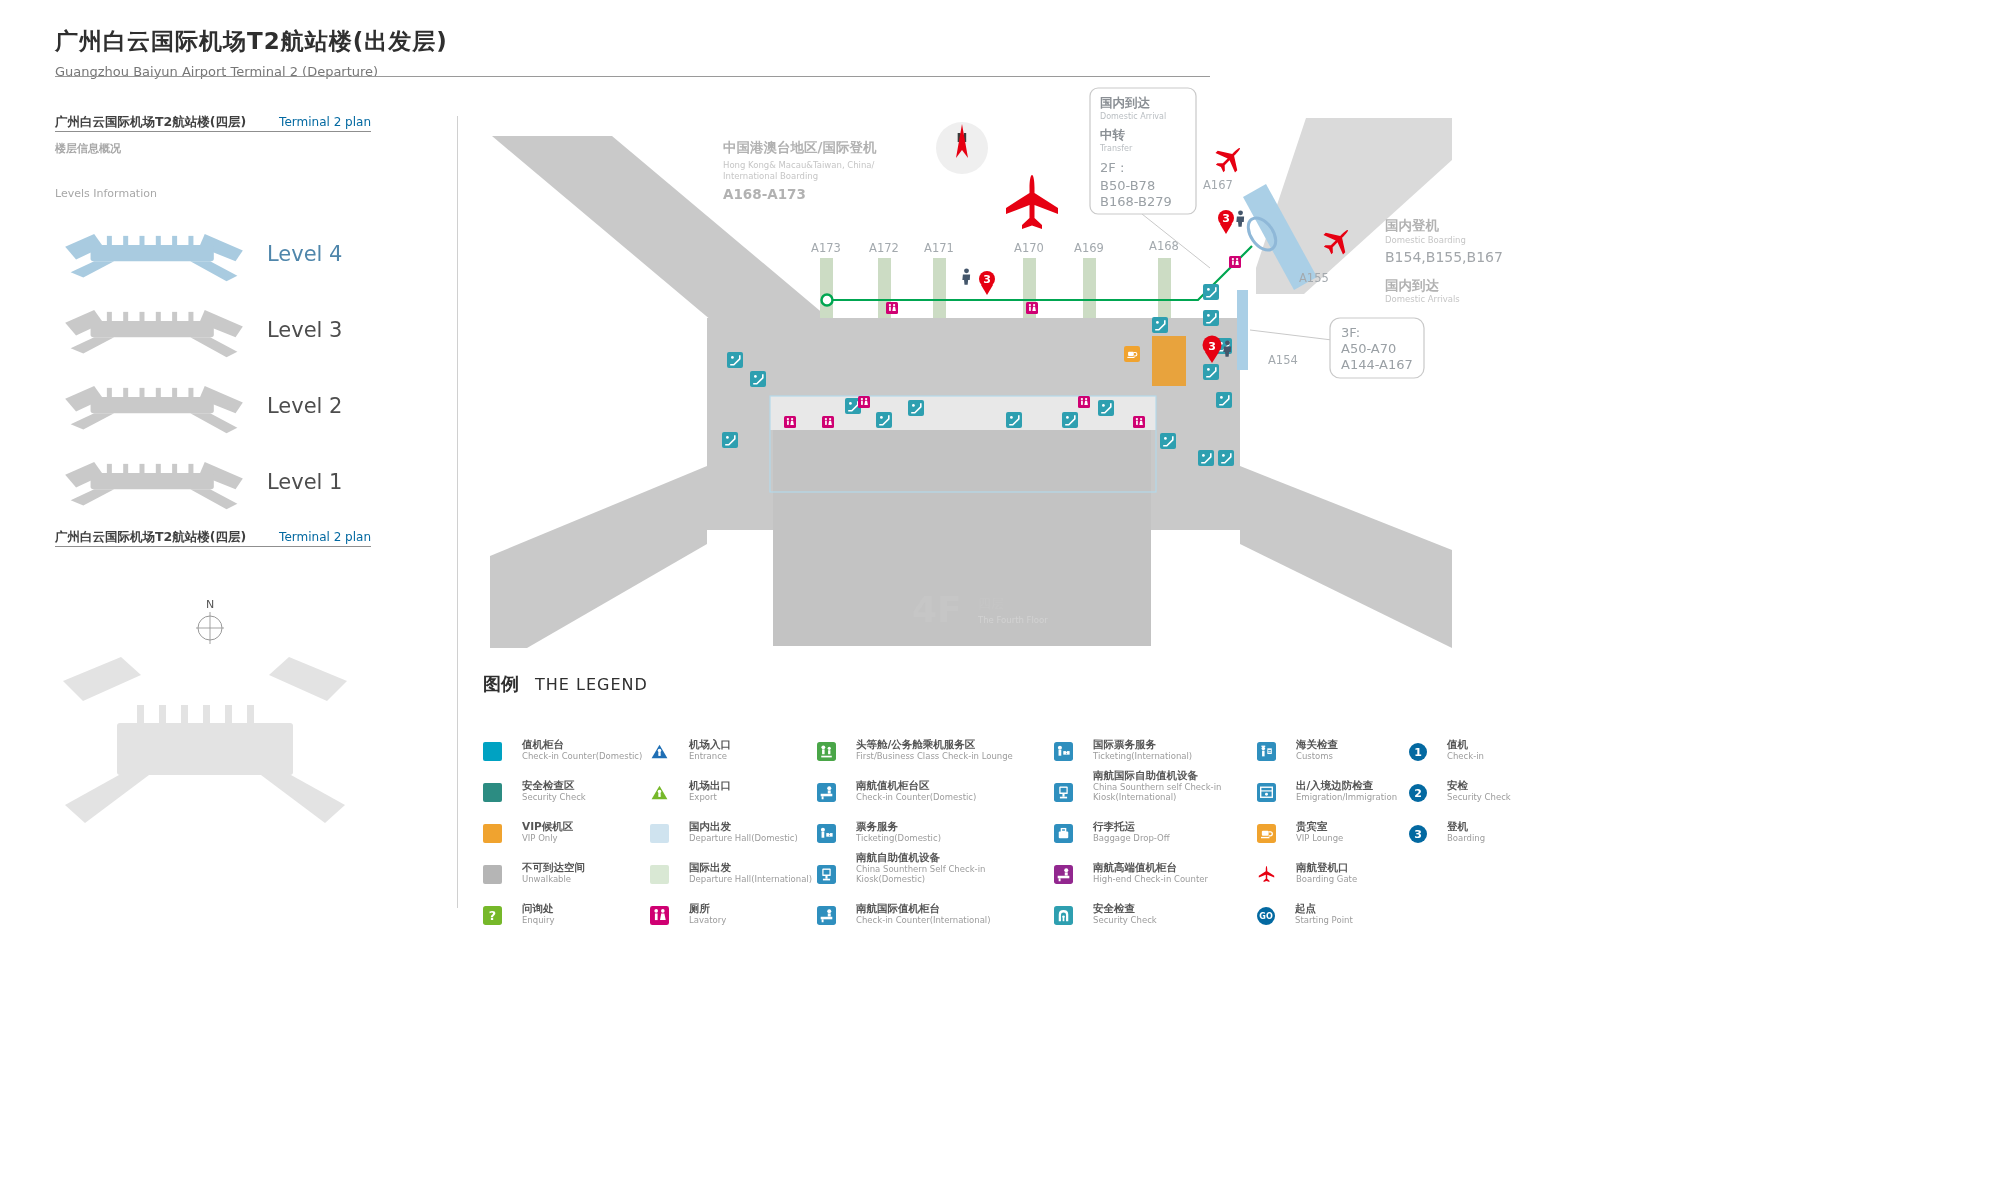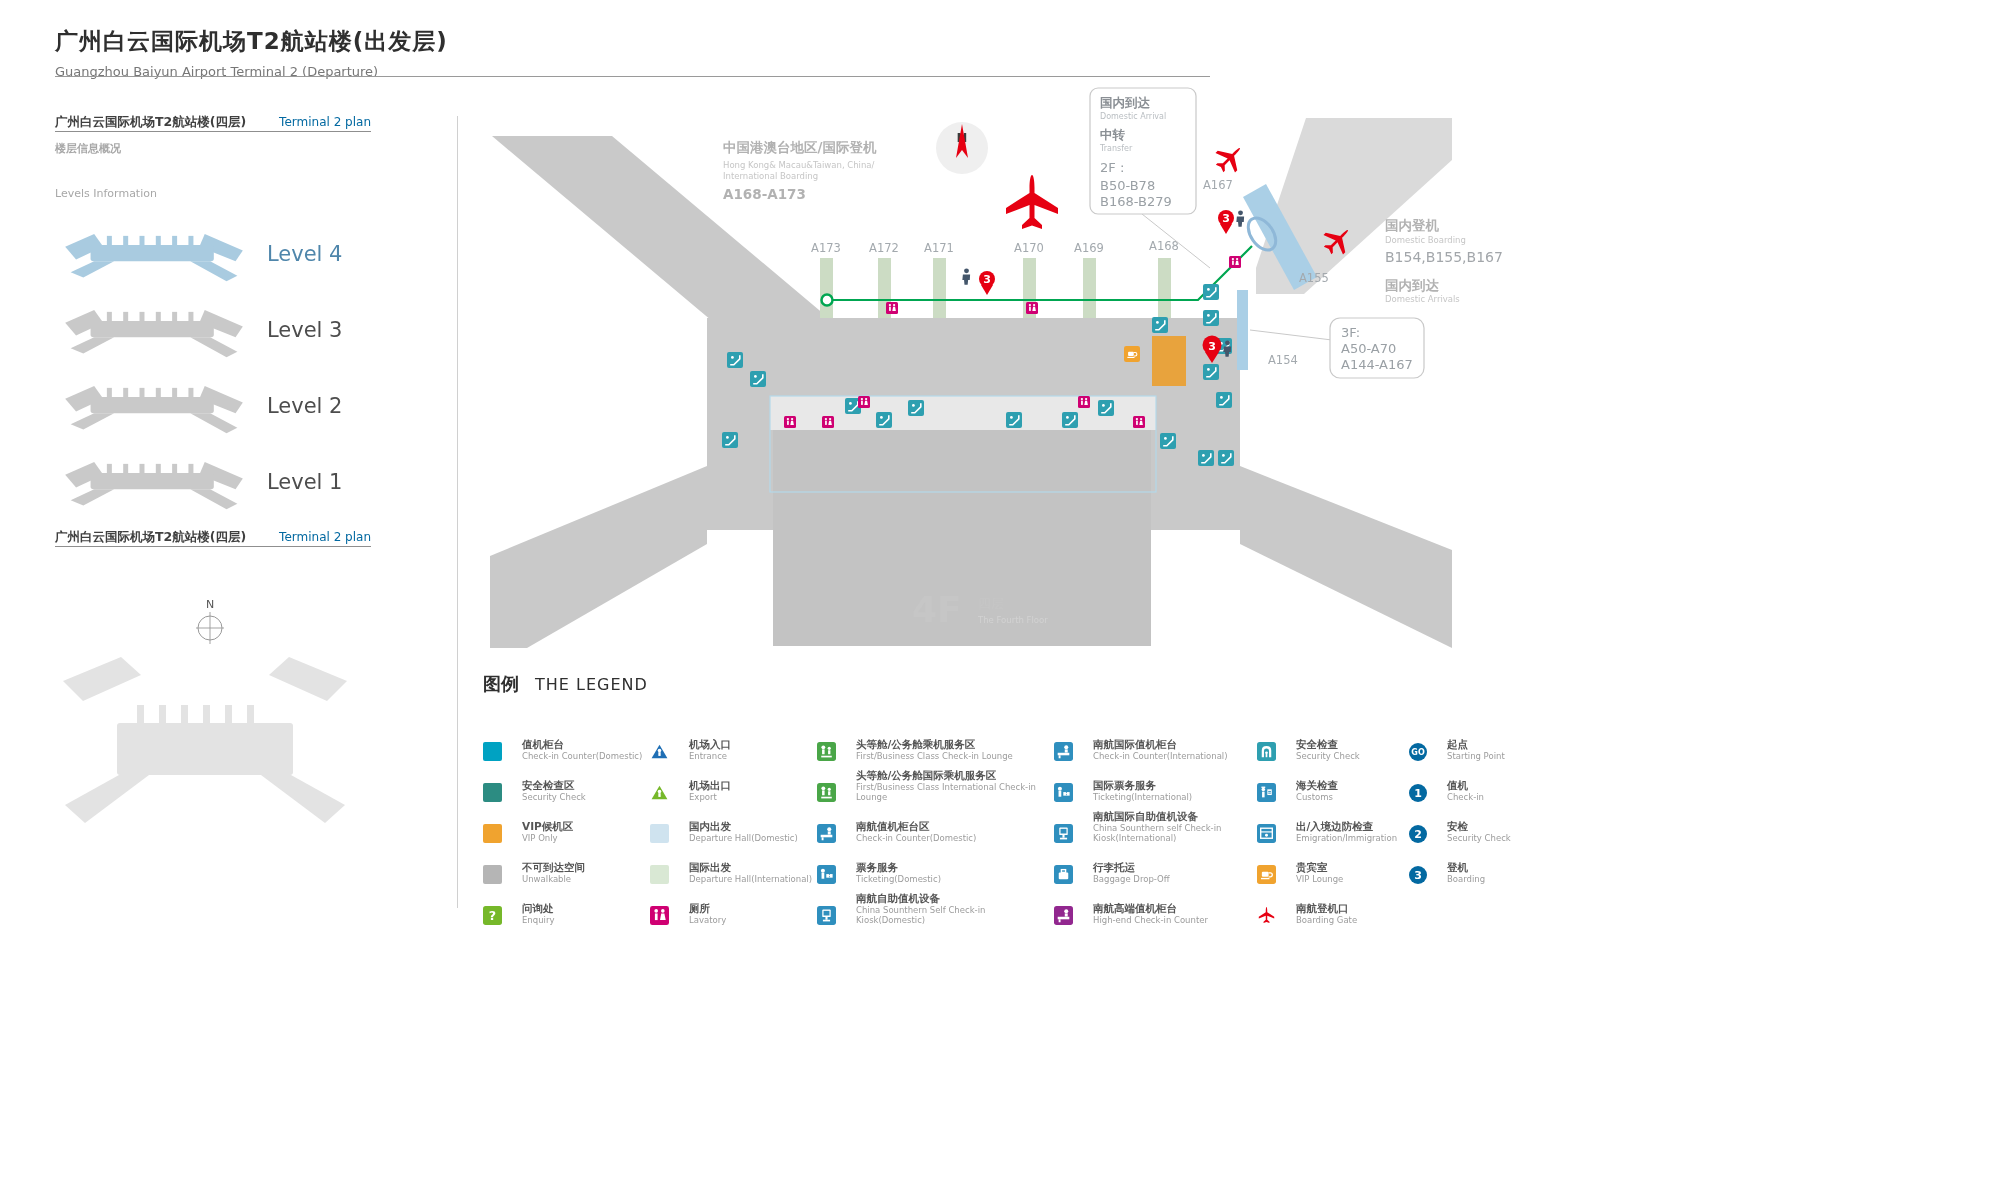--- a/index.html
+++ b/index.html
@@ -495,29 +495,20 @@
       <div class="litem">
         <svg class="licon c-green" viewBox="0 0 18 18">
             <use href="#sym-first" width="18" height="18"></use>
           </svg>
         <div class="ltext">
             <div class="lzh">头等舱/公务舱乘机服务区</div>
             <div class="len">First/Business Class Check-in Lounge</div>
           </div>
       </div>
       <div class="litem">
-        <svg class="licon c-green" viewBox="0 0 18 18">
-            <use href="#sym-first" width="18" height="18"></use>
-          </svg>
-        <div class="ltext">
-            <div class="lzh">头等舱/公务舱国际乘机服务区</div>
-            <div class="len">First/Business Class International Check-in Lounge</div>
-          </div>
-      </div>
-      <div class="litem">
         <svg class="licon c-blue" viewBox="0 0 18 18">
             <use href="#sym-counter" width="18" height="18"></use>
           </svg>
         <div class="ltext">
             <div class="lzh">南航值机柜台区</div>
             <div class="len">Check-in Counter(Domestic)</div>
           </div>
       </div>
       <div class="litem">
         <svg class="licon c-blue" viewBox="0 0 18 18">

